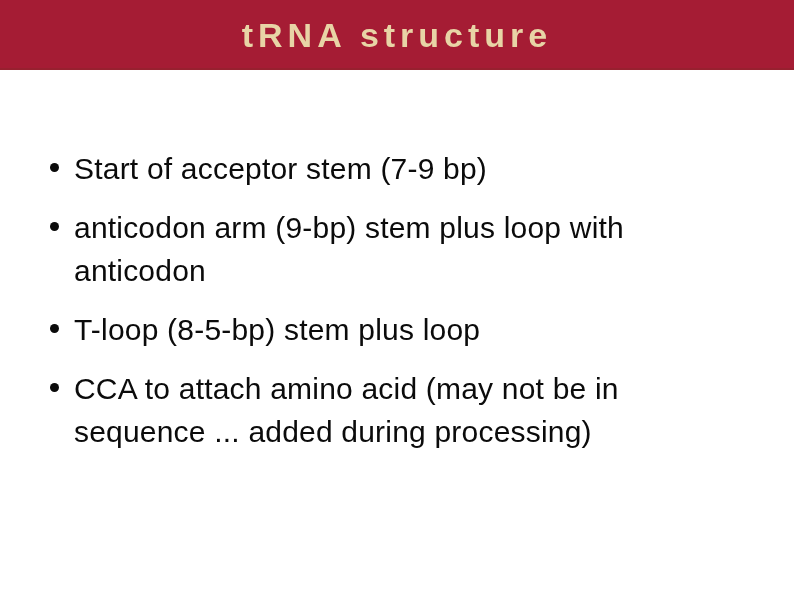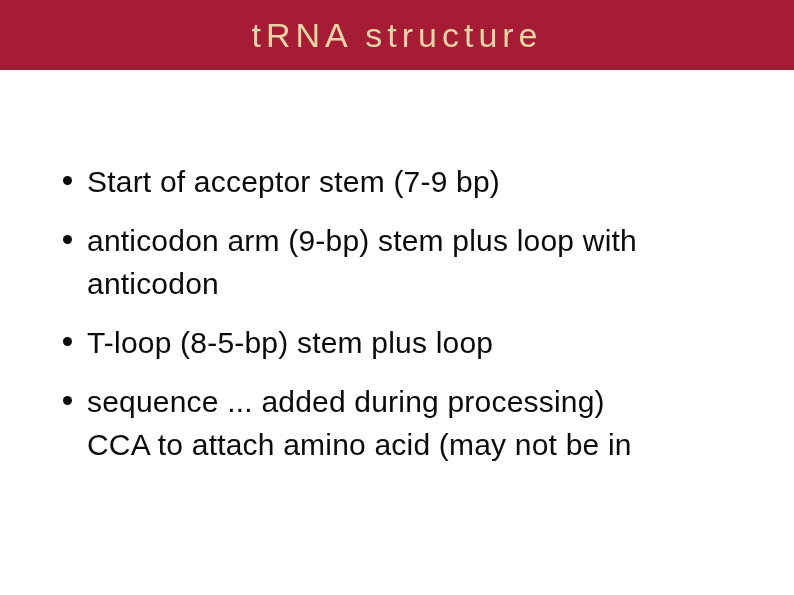--- a/index.html
+++ b/index.html
@@ -22,32 +22,32 @@
     background: var(--header-bg, #a51c34);
     border-bottom: 2px solid var(--header-edge, #97202f);
     display: flex;
     align-items: center;
     justify-content: center;
   }
   .title {
     margin: 10px;
     padding-top: 2px;
     font-size: 34px;
-    font-weight: 400;
+    font-weight: 700;
     letter-spacing: 5px;
     color: var(--header-text, #e8d4a6);
     white-space: nowrap;
     text-align: center;
   }
   .content {
     padding: 77px 40px 0 50px;
   }
   .bullet-list {
     list-style: none;
-    margin: 13px;
+    margin: 0;
     padding: 0;
     display: flex;
     flex-direction: column;
     gap: 16px;
   }
   .bullet-item {
     display: flex;
     align-items: flex-start;
   }
   .bullet-dot {
@@ -93,19 +93,19 @@
         </li>
         <li class="bullet-item">
           <span class="bullet-dot"></span>
           <div class="bullet-text">
             <div class="bullet-line">T-loop (8-5-bp) stem plus loop</div>
           </div>
         </li>
         <li class="bullet-item">
           <span class="bullet-dot"></span>
           <div class="bullet-text">
+            <div class="bullet-line">CCA to attach amino acid (may not be in</div>
             <div class="bullet-line">sequence ... added during processing)</div>
-            <div class="bullet-line">CCA to attach amino acid (may not be in</div>
           </div>
         </li>
       </ul>
   </main>
 </div>
 
 </body></html>

